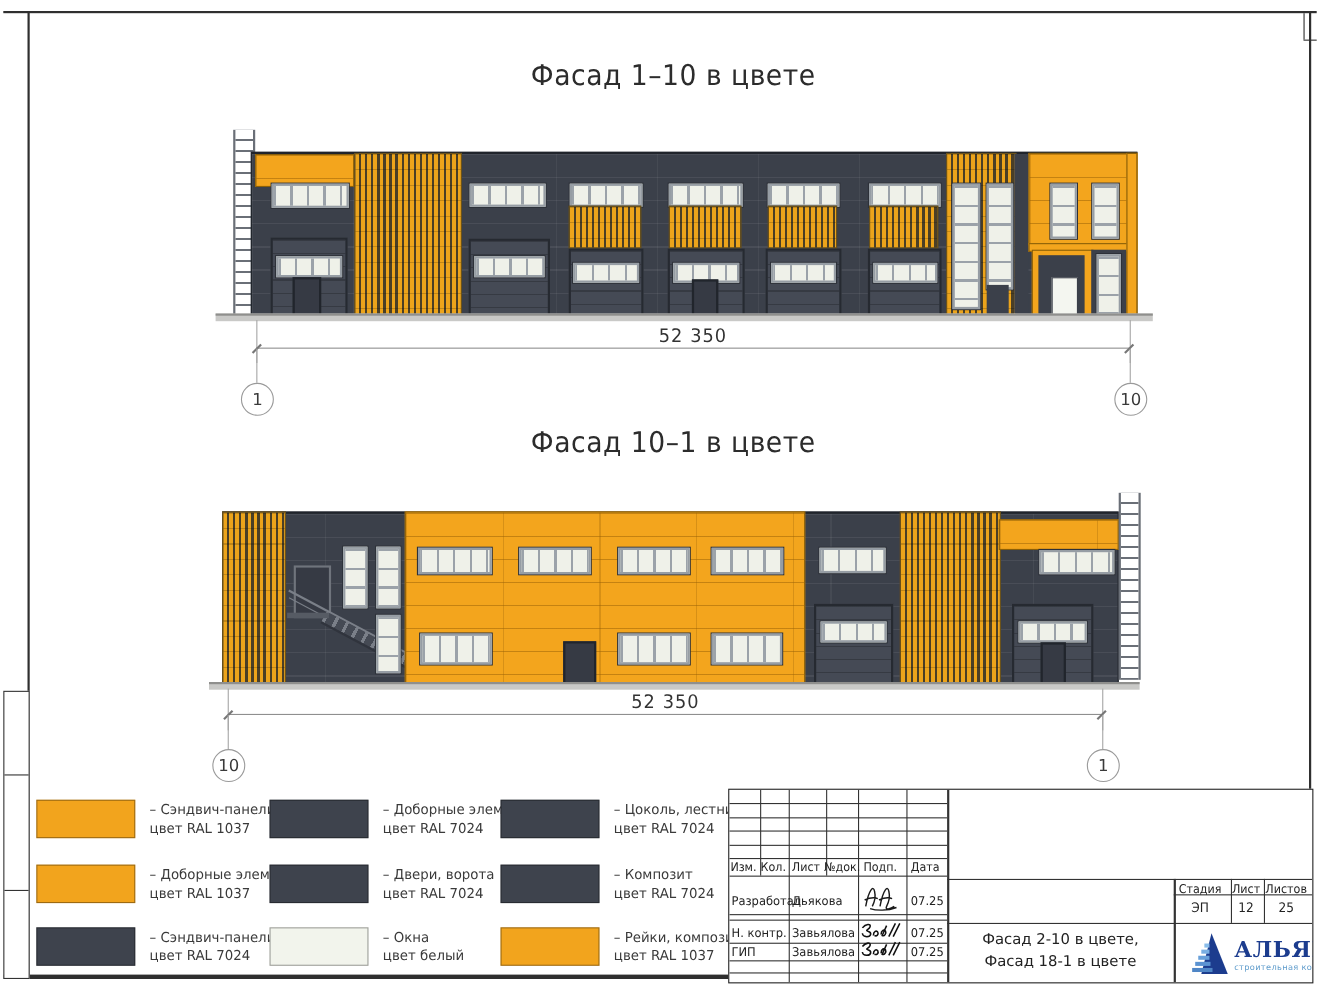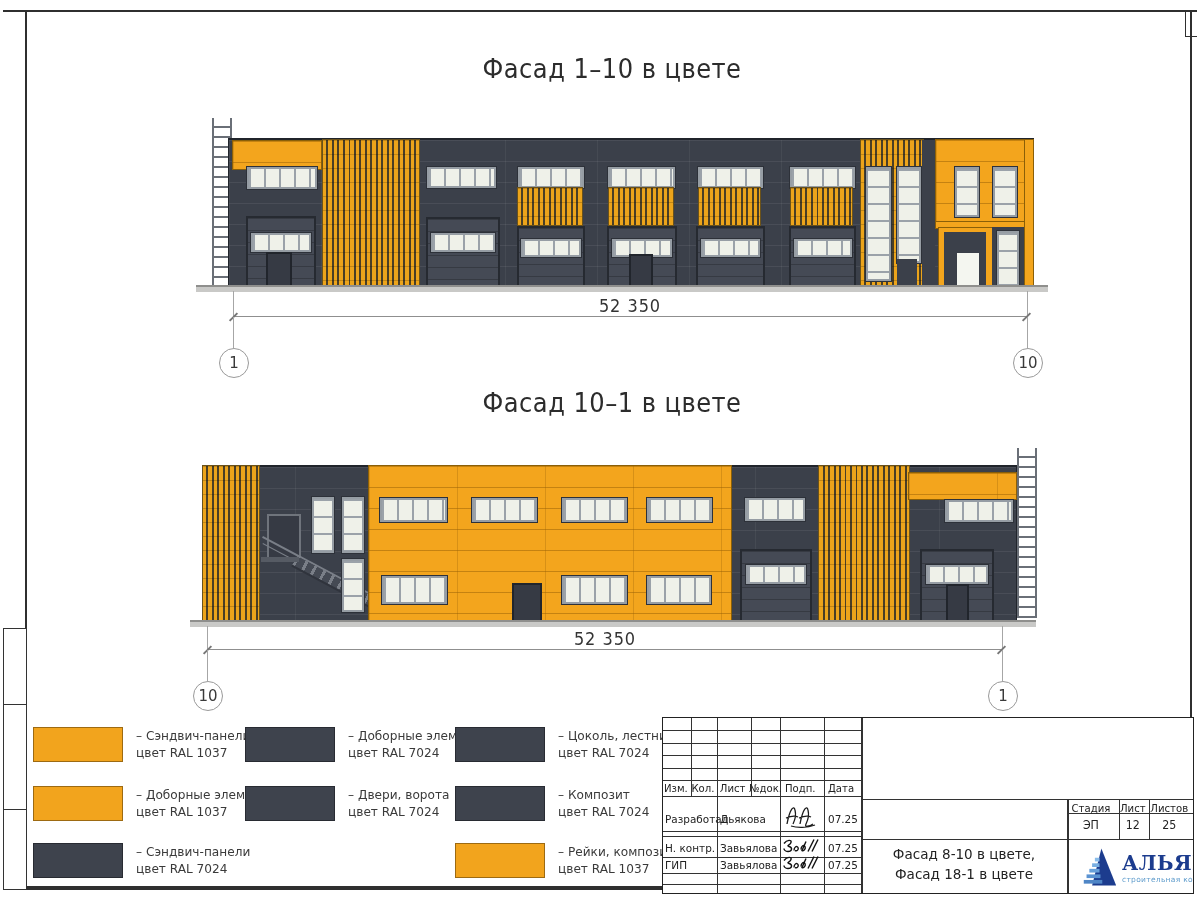--- a/index.html
+++ b/index.html
@@ -234,20 +234,27 @@
         <div>цвет RAL 7024</div>
       </div>
   </div>
   <div class="legend-item" style="left:33px;top:843px">
     <div class="legend-swatch" style="background: rgb(62, 67, 77);"></div>
     <div class="legend-text">
         <div>– Сэндвич-панели</div>
         <div>цвет RAL 7024</div>
       </div>
   </div>
+  <div class="legend-item" style="left:245px;top:843px">
+    <div class="legend-swatch" style="background: rgb(242, 244, 236);"></div>
+    <div class="legend-text">
+        <div>– Окна</div>
+        <div>цвет белый</div>
+      </div>
+  </div>
   <div class="legend-item" style="left:455px;top:843px">
     <div class="legend-swatch" style="background: rgb(242, 164, 29);"></div>
     <div class="legend-text">
         <div>– Рейки, композит</div>
         <div>цвет RAL 1037</div>
       </div>
   </div>
 
   <div class="tblock">
 
@@ -296,21 +303,21 @@
     <svg class="abs" style="left:120px;top:84px" width="40" height="27" viewBox="0 0 40 27">
       <path d="M4 22 C7 6 11 3 12 8 C13 12 12 18 10 22 M3 16 C8 14 13 14 15 15 M17 22 C20 6 24 3 25 8 C26 12 25 18 23 22 C21 26 27 24 30 22 M16 16 C21 14 26 14 28 15 M8 24 C14 26 24 26 32 23" stroke="#1a1a1a" fill="none" stroke-width="1.3"></path>
     </svg>
     <svg class="abs" style="left:118px;top:119px" width="44" height="19" viewBox="0 0 44 18">
       <path d="M3 6 C6 2 11 2 10 5 C9 8 5 8 8 9 C12 10 11 14 7 14 C4 14 3 12 3 11 M13 13 C13 9 16 8 17 10 C18 12 16 14 14 13 M20 12 C20 8 23 7 24 9 C25 11 23 14 21 13 L25 4 M27 14 L33 2 M31 14 L37 2" stroke="#111" fill="none" stroke-width="1.4"></path>
     </svg>
     <svg class="abs" style="left:118px;top:136px" width="44" height="19" viewBox="0 0 44 18">
       <path d="M3 6 C6 2 11 2 10 5 C9 8 5 8 8 9 C12 10 11 14 7 14 C4 14 3 12 3 11 M13 13 C13 9 16 8 17 10 C18 12 16 14 14 13 M20 12 C20 8 23 7 24 9 C25 11 23 14 21 13 L25 4 M27 14 L33 2 M31 14 L37 2" stroke="#111" fill="none" stroke-width="1.4"></path>
     </svg>
 
-    <div class="doc-title" style="top:128px">Фасад 8-10 в цвете,</div>
+    <div class="doc-title" style="top:128px">Фасад 2-10 в цвете,</div>
     <div class="doc-title" style="top:148px">Фасад 18-1 в цвете</div>
 
     <div class="tb-txt tb-c" style="left:404px;top:84px;width:52px">Стадия</div>
     <div class="tb-txt tb-c" style="left:456px;top:84px;width:30px">Лист</div>
     <div class="tb-txt tb-c" style="left:486px;top:84px;width:44px">Листов</div>
     <div class="tb-txt tb-c" style="left:404px;top:100px;width:52px;font-size:12px">ЭП</div>
     <div class="tb-txt tb-c" style="left:456px;top:100px;width:30px;font-size:12px">12</div>
     <div class="tb-txt tb-c" style="left:486px;top:100px;width:44px;font-size:12px">25</div>
 
     <svg class="abs" style="left:418px;top:128px" width="37" height="42" viewBox="0 0 40 44">

